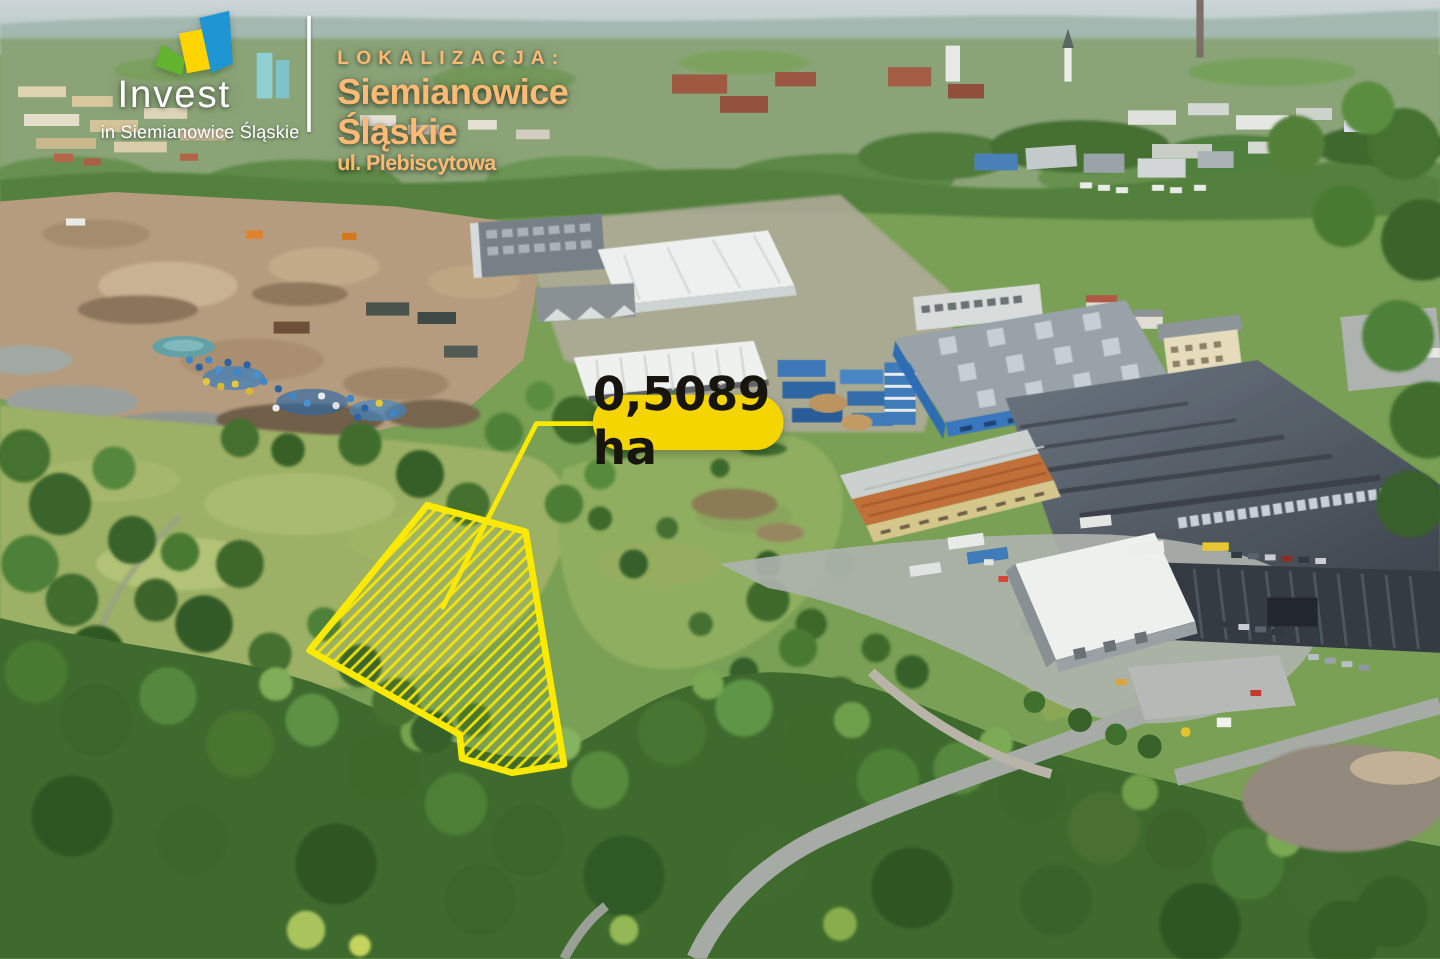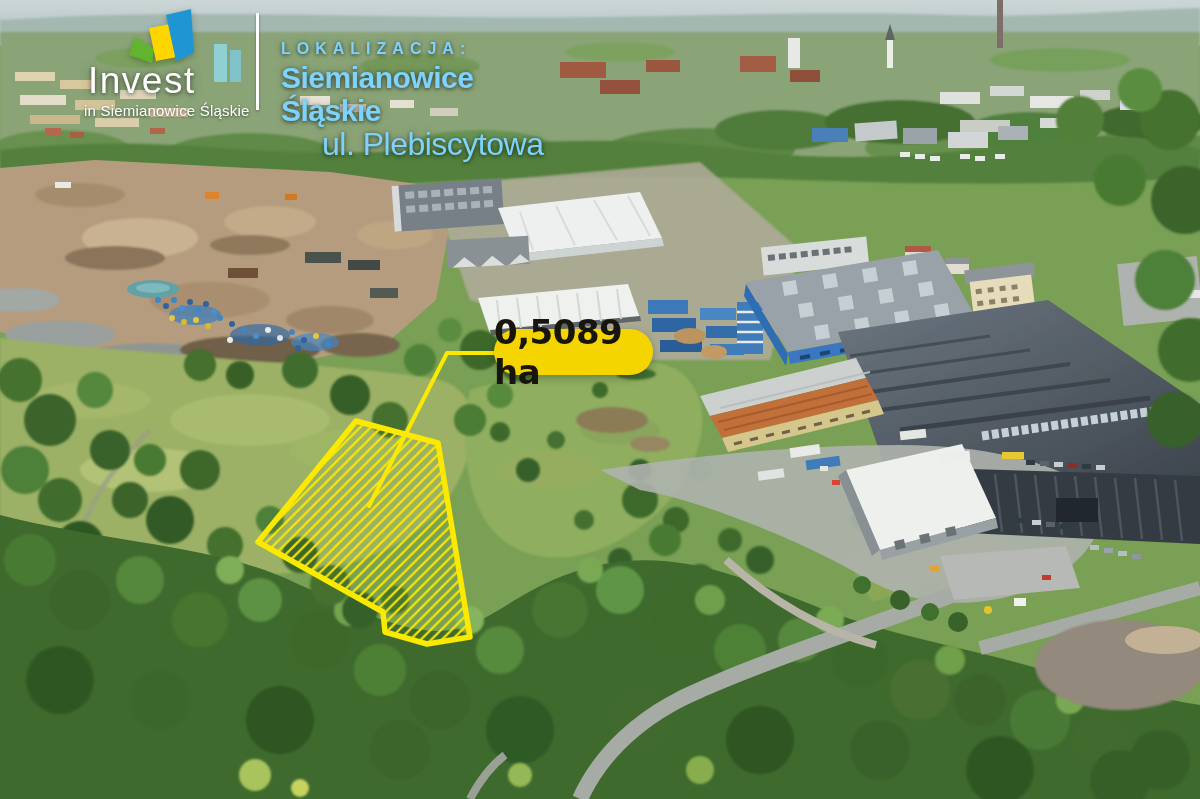--- a/index.html
+++ b/index.html
@@ -6,40 +6,40 @@
   .stage{position:relative;width:1200px;height:799px;overflow:hidden;
          font-family:"Liberation Sans",sans-serif;}
   .stage svg.bg{position:absolute;inset:0;display:block;}
   svg.overlay{position:absolute;inset:0;pointer-events:none;}
 
   
   .header{position:absolute;left:0;top:0;width:560px;height:130px;z-index:6;}
   .logo{position:absolute;left:80px;top:4px;width:190px;height:120px;color:#fff;}
   .logo-fan{position:absolute;left:46px;top:4px;width:70px;height:58px;
             filter:drop-shadow(0 2px 3px rgba(0,0,0,.25));}
-  .logo-title{position:absolute;left:8px;top:56px;font-size:37px;font-weight:400;
+  .logo-title{position:absolute;left:18px;top:56px;font-size:32px;font-weight:400;
               letter-spacing:1.5px;color:#fff;
               text-shadow:0 1px 4px rgba(0,0,0,.55),0 0 12px rgba(0,0,0,.3);}
   .logo-subtitle{position:absolute;left:4px;top:98px;font-size:15px;letter-spacing:.2px;
               color:#fff;white-space:nowrap;
               text-shadow:0 1px 3px rgba(0,0,0,.6);text-align:right;}
   .divider{position:absolute;left:256px;top:13px;width:3px;height:97px;background:#fff;
            box-shadow:0 1px 3px rgba(0,0,0,.35);}
-  .location{position:absolute;left:281px;top:40px;color:#7dd3fc;
+  .location{position:absolute;left:281px;top:40px;color:#fdba74;
             text-shadow:0 1px 4px rgba(0,0,0,.6),0 0 10px rgba(0,0,0,.25);}
   .loc-heading{font-size:16px;font-weight:700;letter-spacing:6px;margin:0 0 3px 0;}
   .loc-city{font-size:30px;font-weight:700;letter-spacing:-.5px;line-height:1.1;}
-  .loc-street{font-size:32px;font-weight:400;letter-spacing:-.5px;line-height:1.1;margin-left:41px;}
+  .loc-street{font-size:18px;font-weight:700;letter-spacing:-.5px;line-height:1.1;}
 
   
   .area-badge{position:absolute;left:494px;top:329px;width:159px;height:46px;z-index:5;
       background:#f4d500;border-radius:23px;display:flex;align-items:center;justify-content:center;
       box-shadow:0 3px 8px rgba(0,0,0,.25);}
   .area-badge span{font-family:"DejaVu Sans","Liberation Sans",sans-serif;
-      font-size:34px;font-weight:700;color:#18150e;letter-spacing:-.5px;}
+      font-size:39px;font-weight:700;color:#18150e;letter-spacing:-.5px;}
 </style>
 </head>
 <body>
 
 <div class="stage">
 
   <svg class="bg" width="1200" height="799" viewBox="0 0 1200 799" aria-hidden="true">
     <defs>
       <linearGradient id="sky" x1="0" y1="0" x2="0" y2="1">
         <stop offset="0" stop-color="#ccd6d8"></stop>

